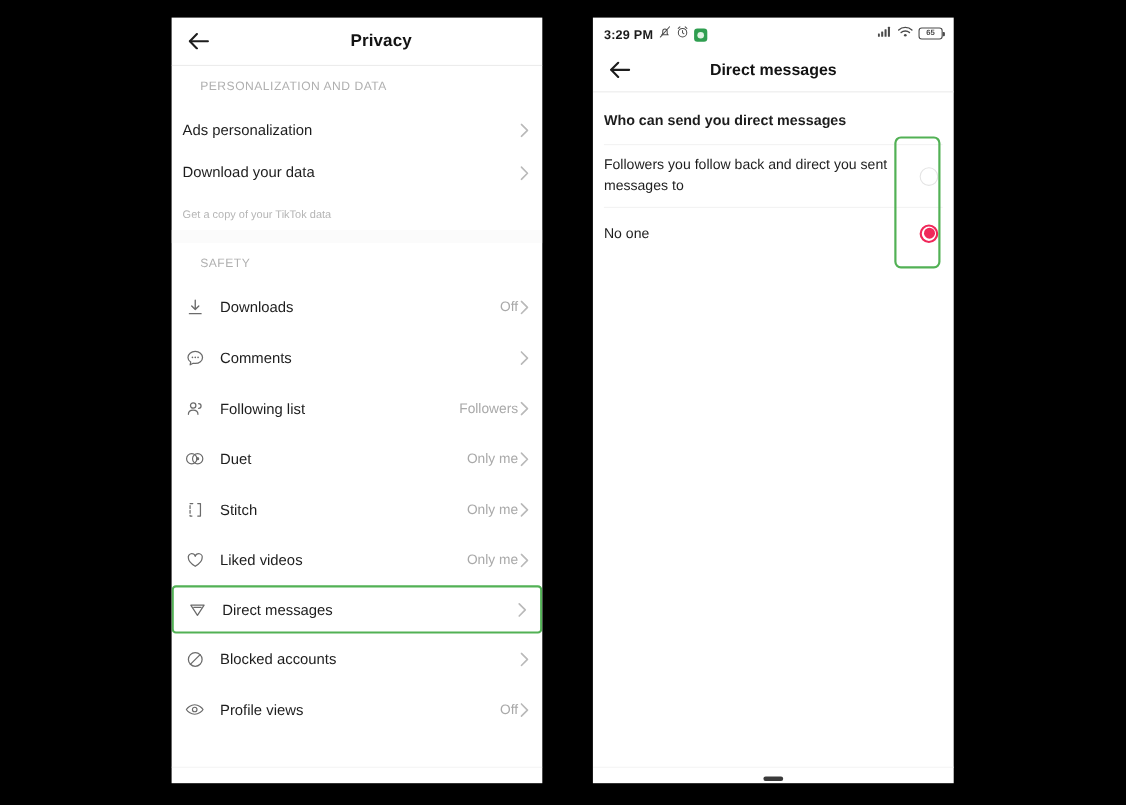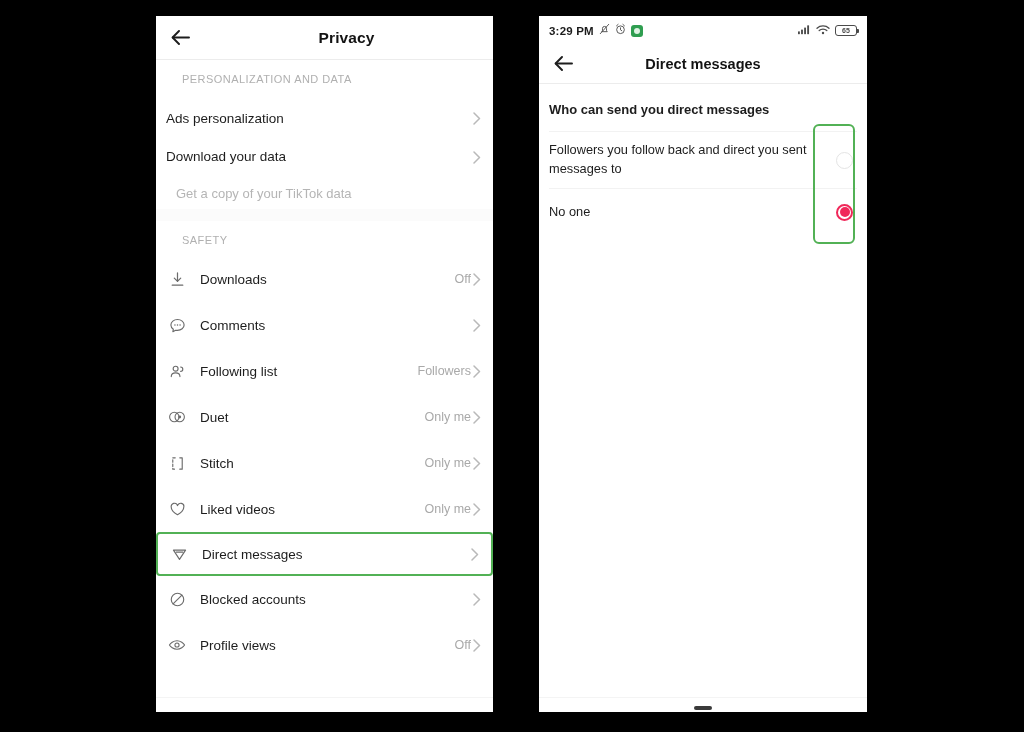--- a/index.html
+++ b/index.html
@@ -81,22 +81,22 @@
   }
   .row .value {
     font-size: 12.5px;
     color: #a9a9a9;
     margin-right: 2px;
     white-space: nowrap;
   }
   .row .chev { color: #b9b9b9; display: flex; align-items: center; }
   .row .sub {
     position: absolute;
-    left: 20px; bottom: -4px;
-    font-size: 13px;
+    left: 10px; bottom: -4px;
+    font-size: 10px;
     color: #b5b5b5;
   }
   .row.tall { height: 56px; align-items: flex-start; padding-top: 8px; }
   .row.tall .chev { margin-top: 2px; }
 
   .row.highlight {
     border: 2px solid #52b155;
     border-radius: 4px;
     margin: 0 0px;
     height: 44px;

